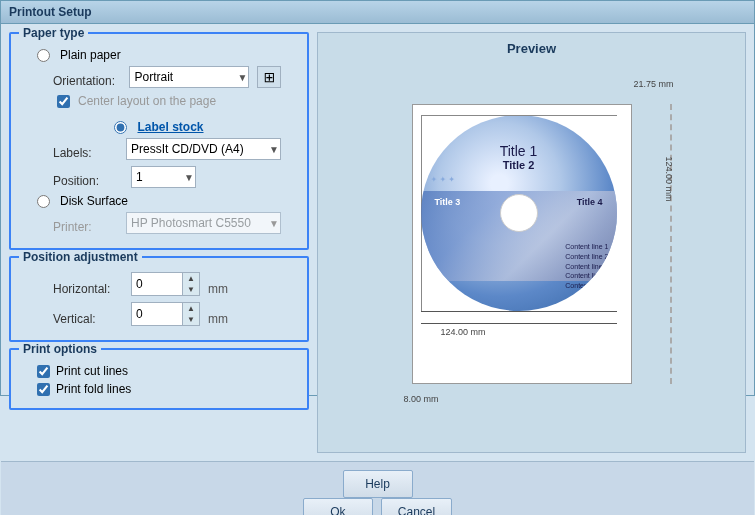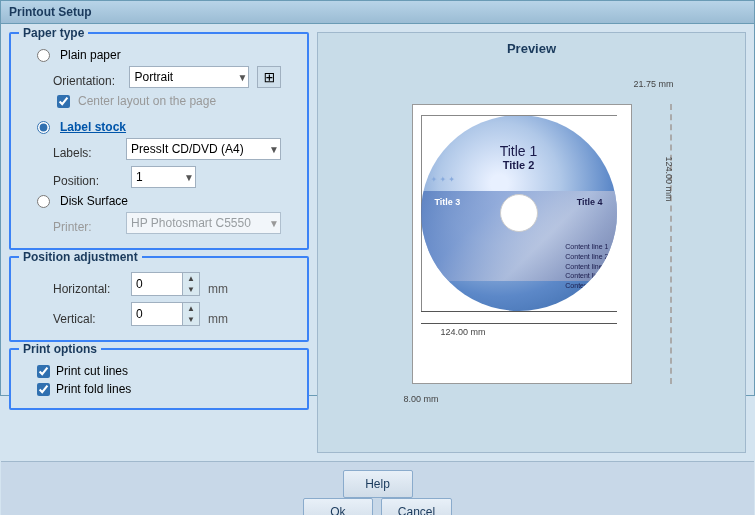--- a/index.html
+++ b/index.html
@@ -251,21 +251,21 @@
             <span class="select-arrow">▼</span>
           </div>
           <button class="btn-icon" title="Page setup">⊞</button>
         </div>
 
         <div class="field-row" style="padding-left:20px;">
           <input type="checkbox" checked="" id="centerLayout" style="">
           <label for="centerLayout" class="disabled-text">Center layout on the page</label>
         </div>
 
-        <div class="radio-row" style="margin-top:12px;">
+        <div class="radio-row" style="margin-top:12px;justify-content:center;">
           <input type="radio" name="paper" id="labelstock" checked="" class="radio-input" style="">
           <label for="labelstock" style="font-weight:bold;text-decoration:underline;color:#0055aa;">Label stock</label>
         </div>
 
         <div class="field-row">
           <span class="field-label">Labels:</span>
           <div class="select-wrapper">
             <select style="width:155px;">
               <option>PressIt CD/DVD (A4)</option>
               <option>PressIt CD/DVD (US Letter)</option>

